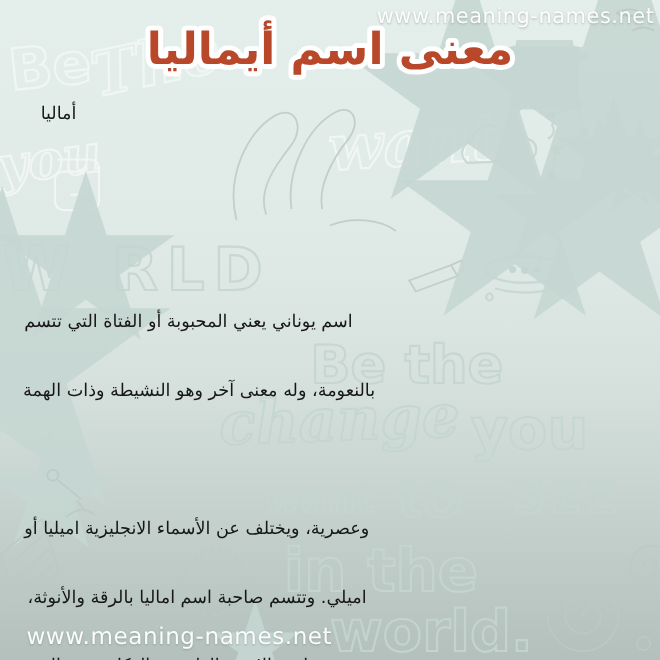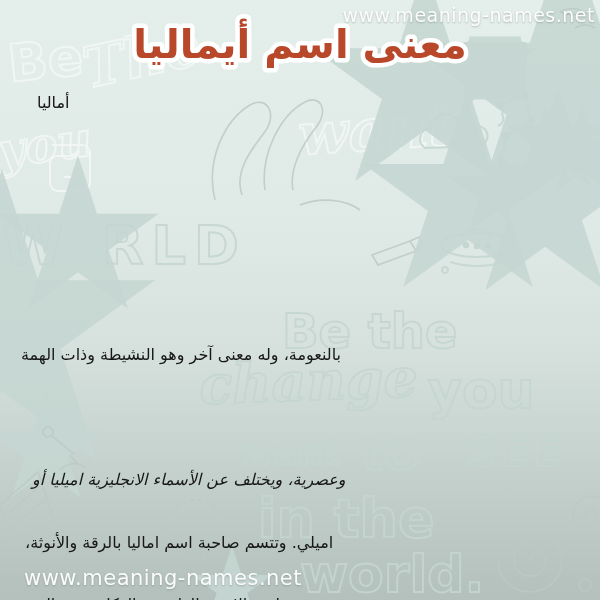--- a/index.html
+++ b/index.html
@@ -32,21 +32,21 @@
   .body-line{
     position:absolute;direction:rtl;white-space:nowrap;
     font-size:16px;line-height:30px;color:#171717;text-align:right;
   }
   #line-0{left:37px;top:88px;}
   #line-1{left:55px;top:151px;}
   #line-2{left:47px;top:214px;}
   #line-3{left:22px;top:277px;}
   #line-4{left:21px;top:340px;}
   #line-5{left:20px;top:402px;}
-  #line-6{left:32px;top:465px;font-style:italic;}
+  #line-6{left:22px;top:465px;}
   #line-7{left:25px;top:528px;}
   #line-8{left:22px;top:590px;}
 </style>
 </head>
 <body>
 
 <div id="stage">
 
   <svg id="doodles" width="600" height="600" viewBox="0 0 600 600" aria-hidden="true">
 
@@ -133,20 +133,21 @@
     <path class="doodle-gray" d="M560,12 q14,-8 26,2 q-16,2 -26,-2 M575,28 q10,-6 20,0"></path>
   </svg>
 
   <div class="watermark" id="watermark-top">www.meaning-names.net</div>
 
   <svg id="title-svg" width="600" height="80" viewBox="0 0 600 80">
     <text x="300" y="58" text-anchor="middle" direction="rtl">معنى اسم أيماليا</text>
   </svg>
 
   <div class="body-line" id="line-0">أماليا</div>
+  <div class="body-line" id="line-3">اسم يوناني يعني المحبوبة أو الفتاة التي تتسم</div>
   <div class="body-line" id="line-4">بالنعومة، وله معنى آخر وهو النشيطة وذات الهمة</div>
   <div class="body-line" id="line-6">وعصرية، ويختلف عن الأسماء الانجليزية اميليا أو</div>
   <div class="body-line" id="line-7">اميلي. وتتسم صاحبة اسم اماليا بالرقة والأنوثة،</div>
   <div class="body-line" id="line-8">وتتميز صاحبة الاسم بالطموح والذكاء وحب الخير</div>
 
   <div class="watermark" id="watermark-bottom">www.meaning-names.net</div>
 
 </div>
 
 </body></html>

